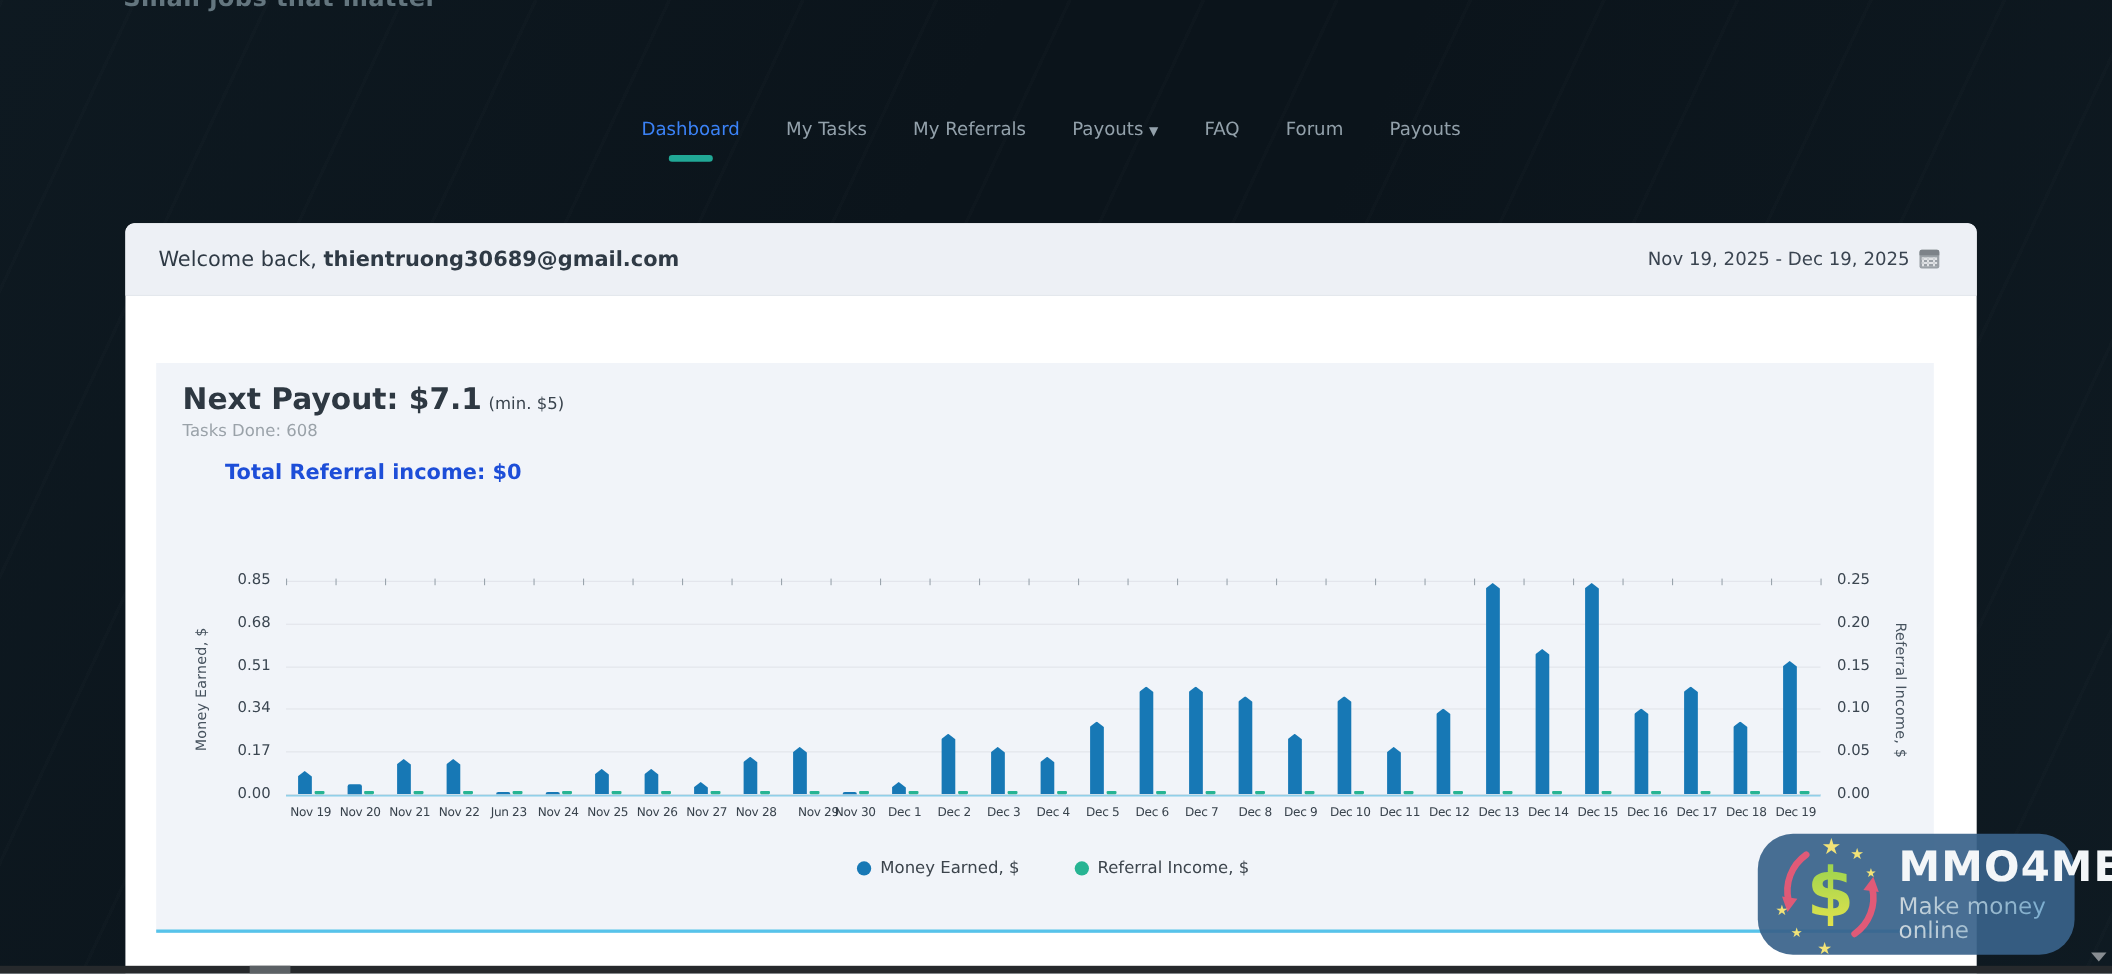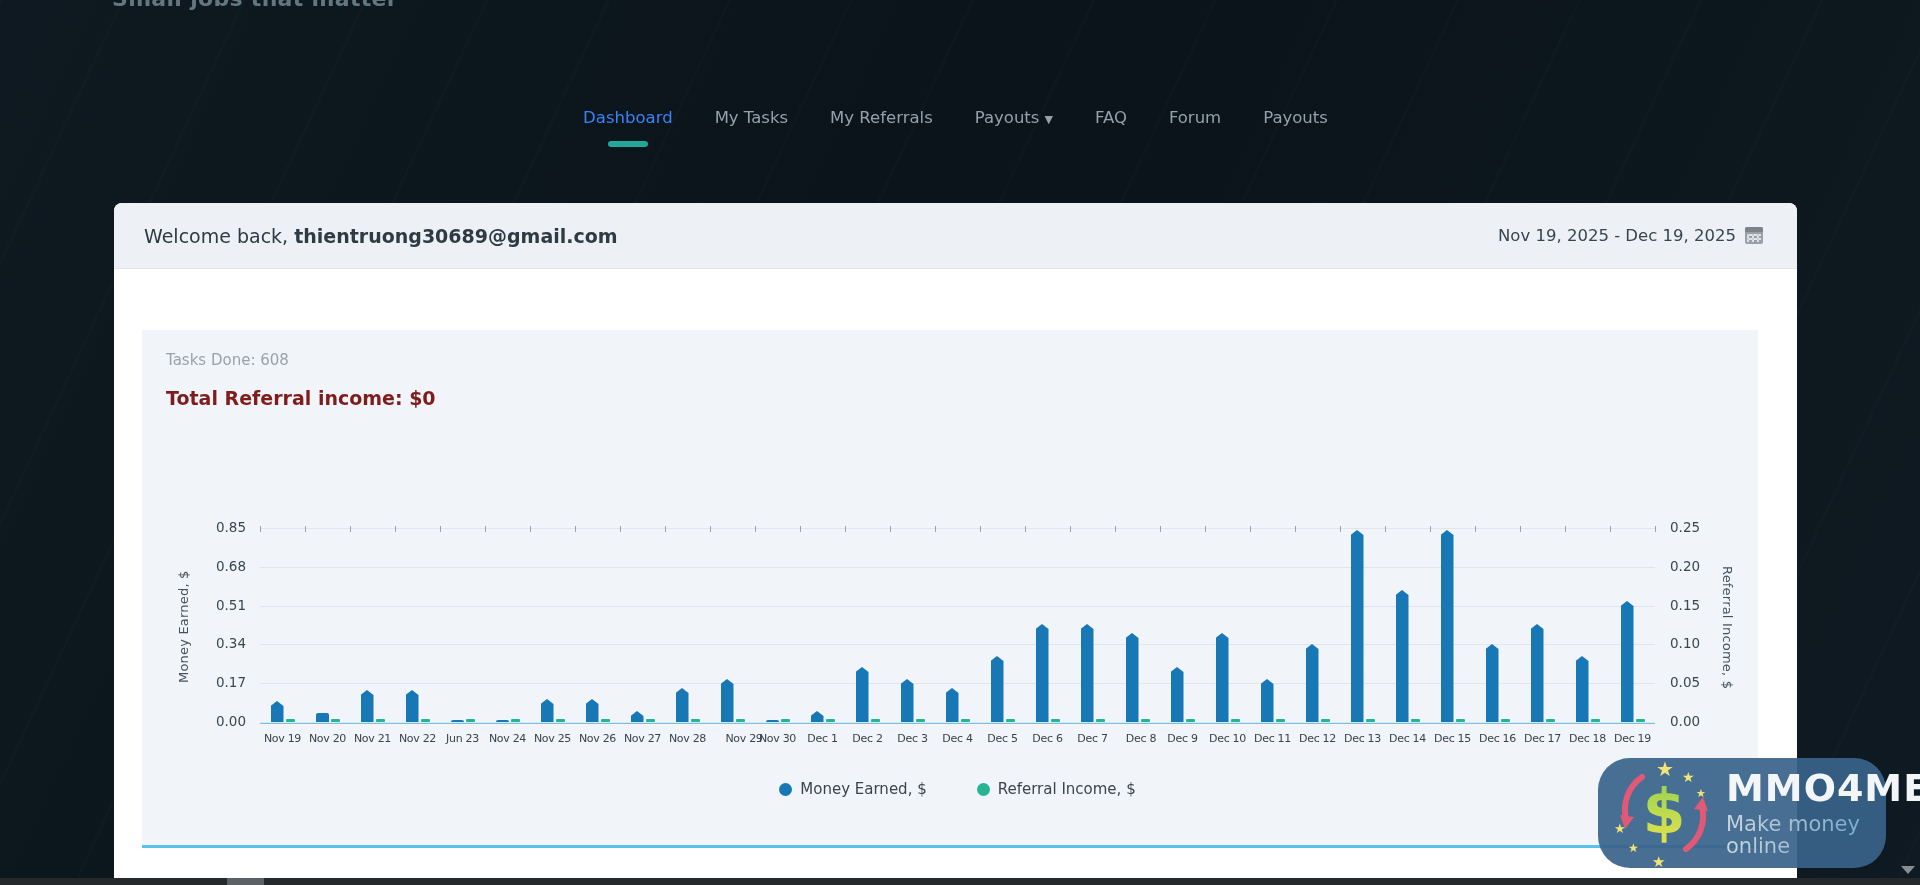--- a/index.html
+++ b/index.html
@@ -71,21 +71,21 @@
   
   .panel {
     position:absolute; left:28px; top:127px; width:1616px; height:518px;
     background:#f1f4f9; border-bottom:3px solid #57c3ea;
   }
   .stats { position:absolute; left:24px; top:18px; }
   .next-payout { font-size:27px; font-weight:bold; color:#2e3842; }
   .next-payout-min { font-size:15px; font-weight:normal; color:#39434d; margin-left:6px; }
   .total-earnings { font-size:19px; font-weight:bold; margin-top:18px; color:#2e3842; }
   .tasks-done { font-size:15px; color:#9aa2a9; margin-top:3px; }
-  .total-referral { font-size:19px; font-weight:bold; margin-top:18px; color:#7f1d1d; }
+  .total-referral { font-size:19px; font-weight:bold; margin-top:18px; color:#1d4ed8;text-align:center; }
 
   
   .chart { position:absolute; inset:0; }
   .axis-title-left {
     position:absolute; left:34px; top:212px; height:170px;
     writing-mode:vertical-rl; transform:rotate(180deg);
     font-size:13px; color:#46525e; text-align:center; letter-spacing:0.2px;
   }
   .axis-title-right {
     position:absolute; left:1578px; top:218px; height:160px;
@@ -176,20 +176,23 @@
       <span class="cal-icon">
         <span class="cal-body"></span>
           <span class="cal-top"></span>
           <span class="cal-grid"></span>
       </span>
     </div>
   </div>
 
   <div class="panel">
     <div class="stats">
+      <div class="next-payout">
+        <span>Next Payout: $7.1</span><span class="next-payout-min">(min. $5)</span>
+      </div>
       <div class="tasks-done">Tasks Done: 608</div>
       <div class="total-referral">Total Referral income: $0</div>
     </div>
 
     <div class="chart">
       <div class="axis-title-left">Money Earned, $</div>
       <div class="yticks yticks-left" id="yticks-left">
           <div class="ytick" style="top: 185px;">0.00</div>
           <div class="ytick" style="top: 146.2px;">0.17</div>
           <div class="ytick" style="top: 107.4px;">0.34</div>

